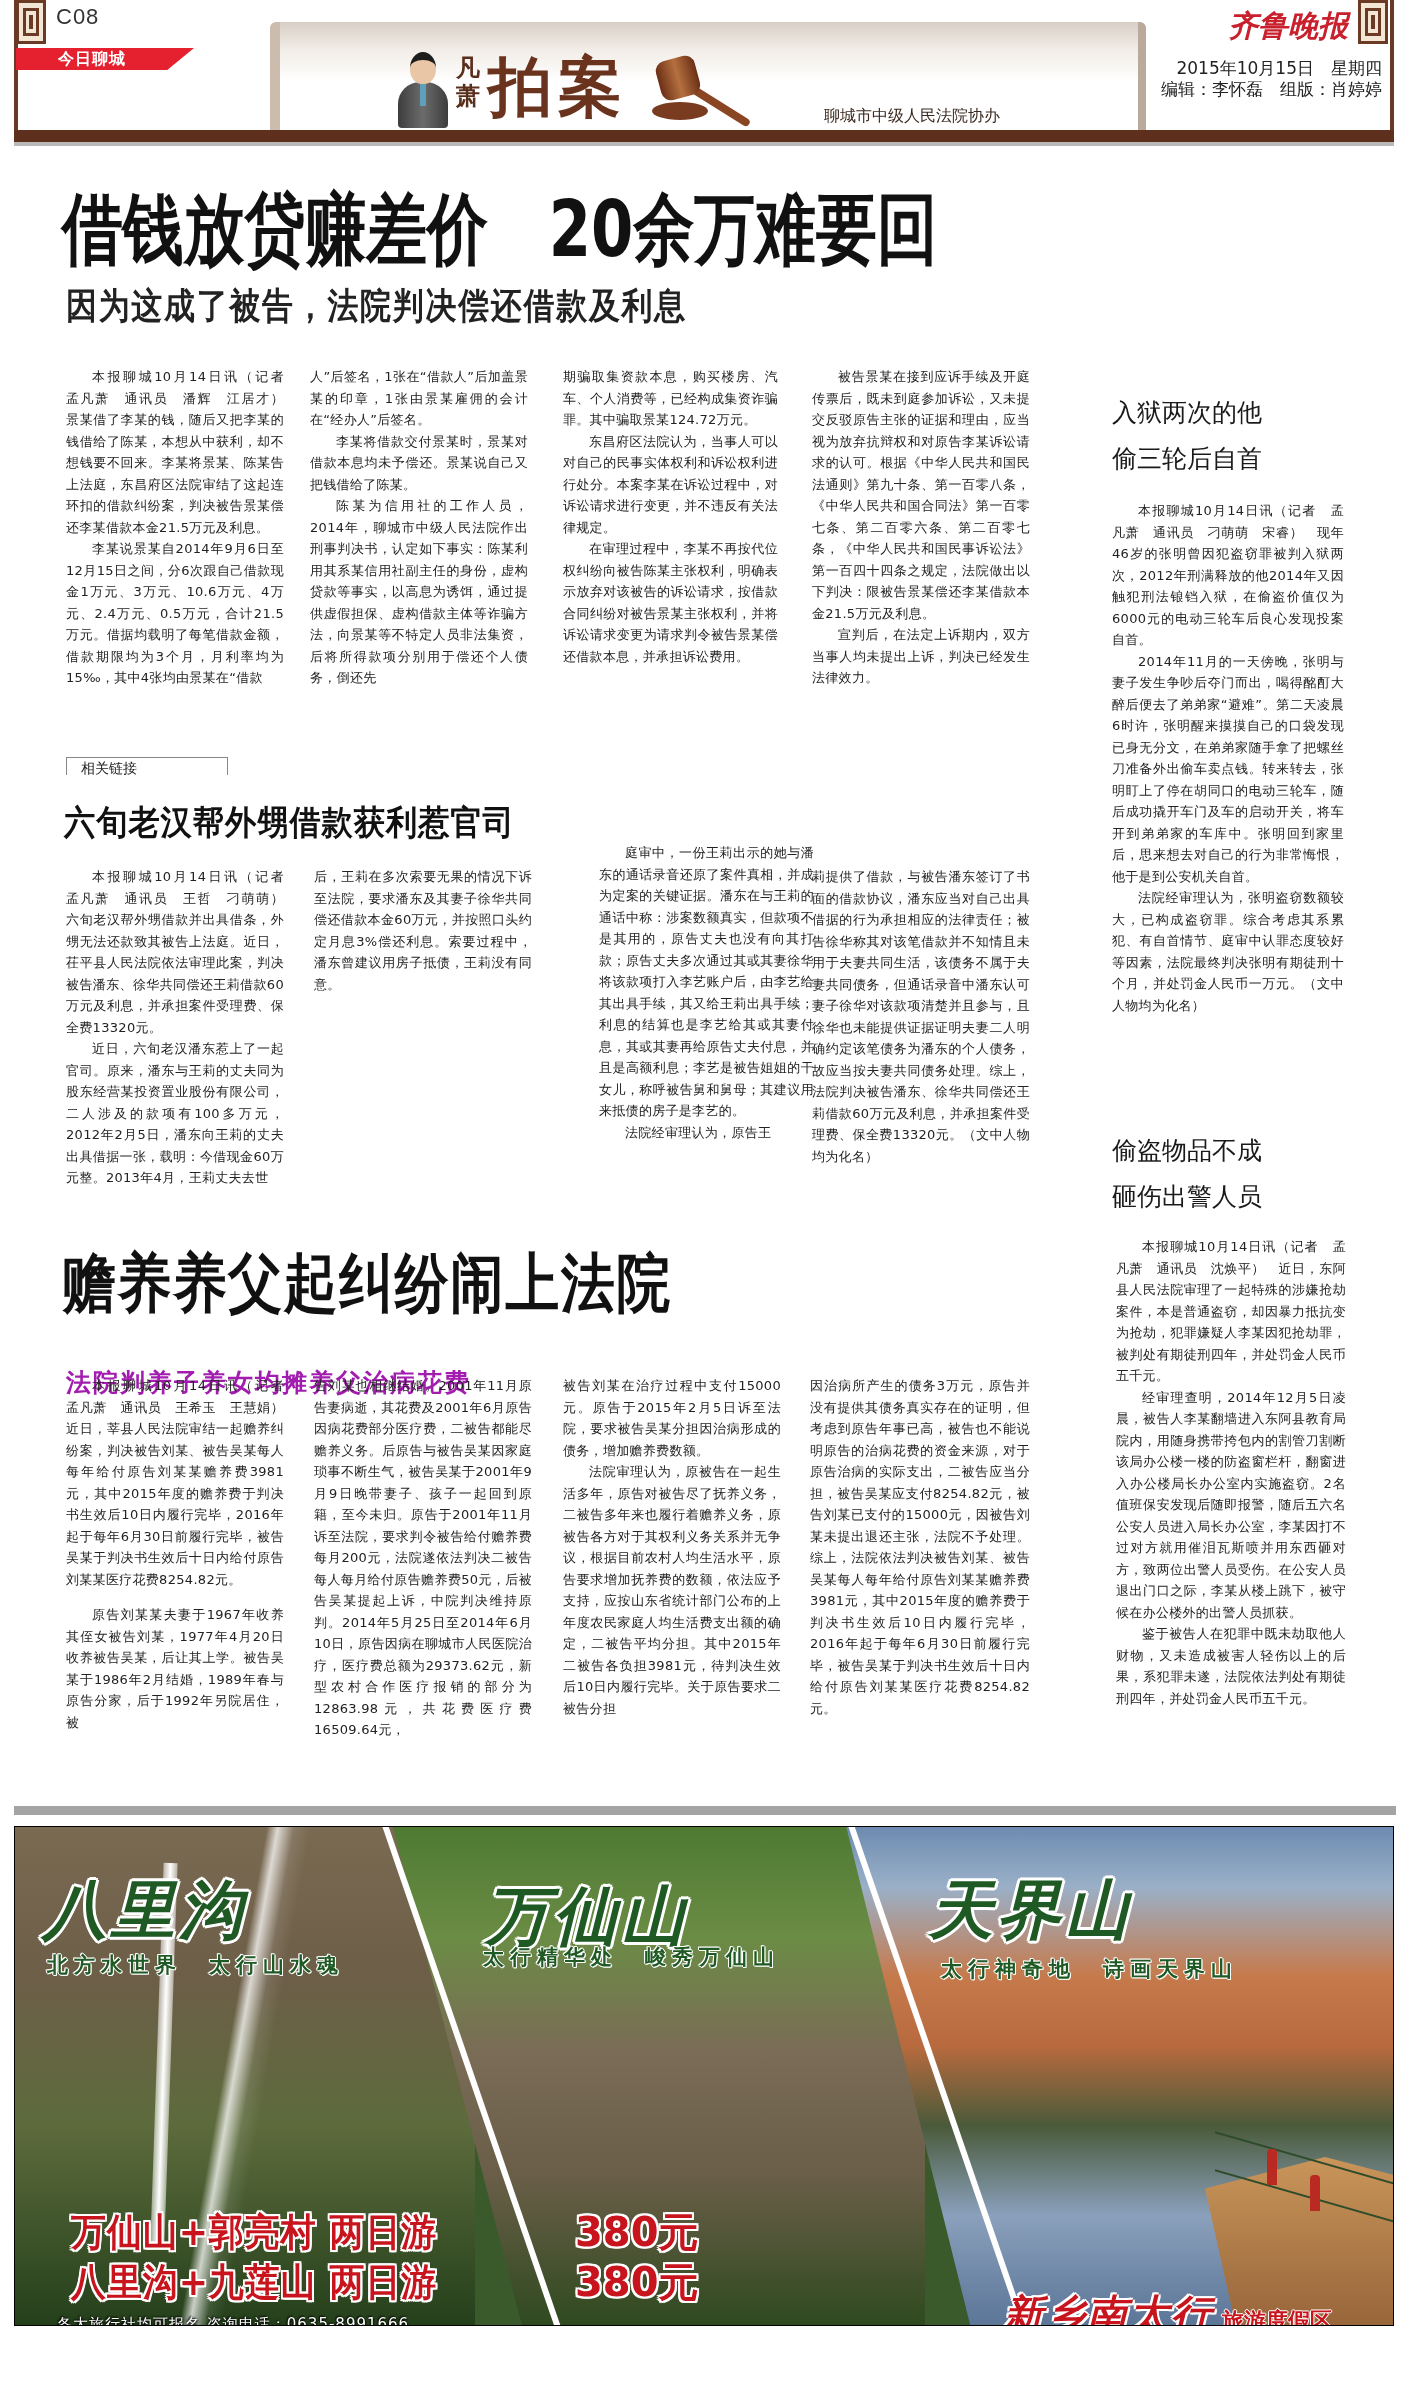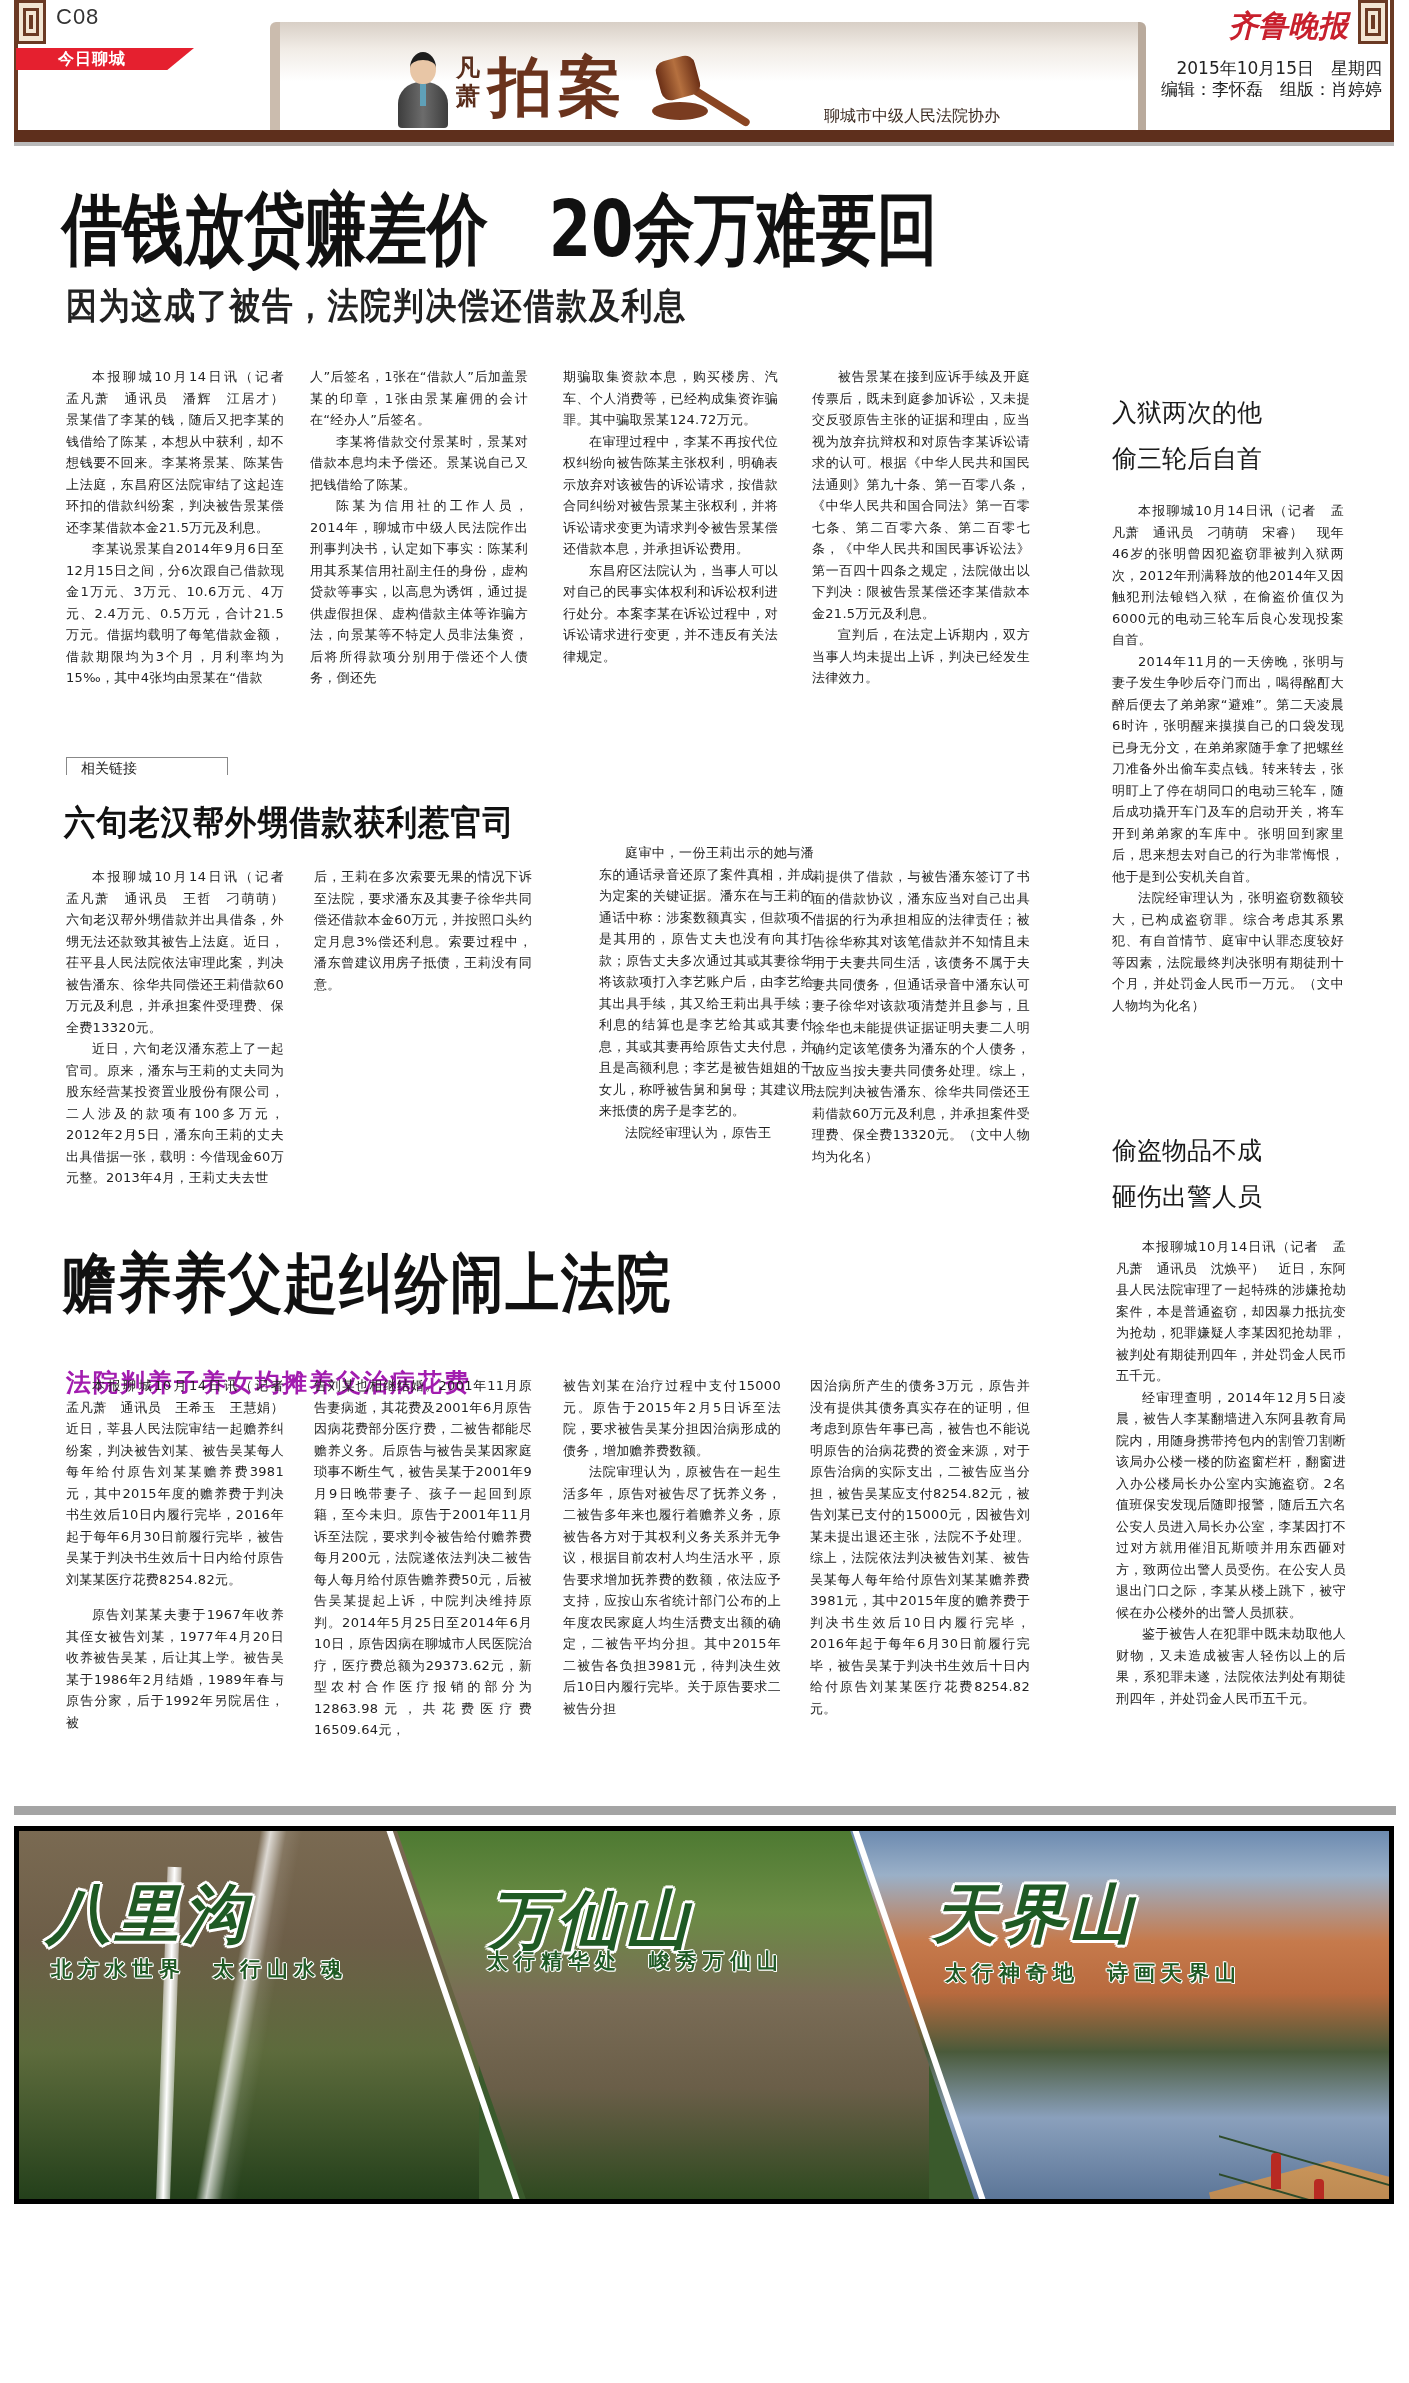--- a/index.html
+++ b/index.html
@@ -71,21 +71,21 @@
   .a3c4 { left: 810px; top: 1375px; width: 220px; }
 
   
   .side-h1 { position: absolute; left: 1112px; top: 390px; font-size: 25px; line-height: 46px; color: #1a1a1a; width: 200px; }
   .side1 { left: 1112px; top: 500px; width: 232px; }
   .side-h2 { position: absolute; left: 1112px; top: 1128px; font-size: 25px; line-height: 46px; color: #1a1a1a; width: 200px; }
   .side2 { left: 1116px; top: 1236px; width: 230px; }
 
   
   .ad-rule { position: absolute; left: 14px; top: 1806px; width: 1382px; height: 9px; background: #a4a4a4; }
-  .ad { position: absolute; left: 14px; top: 1826px; width: 1380px; height: 378px; overflow: hidden; background: #3a5a2c; border: 5px solid #000000; }
+  .ad { position: absolute; left: 14px; top: 1826px; width: 1380px; height: 500px; overflow: hidden; background: #3a5a2c; border: 1px solid #000000; }
   .panel { position: absolute; top: 0; height: 100%; }
   .p1 { left: 0; width: 460px; background:
         linear-gradient(100deg, rgba(0,0,0,0) 46%, rgba(255,255,255,0.75) 48%, rgba(255,255,255,0.1) 51%, rgba(0,0,0,0) 54%),
         linear-gradient(180deg, #7a6a52 0%, #6d5e48 30%, #5d6b3c 60%, #24401b 100%); clip-path: polygon(0 0, 100% 0, 100% 100%, 0 100%); }
   .p2 { left: 350px; width: 560px; background: linear-gradient(180deg, #4e7a32 0%, #6b8c45 22%, #7a6c56 45%, #6a5e48 70%, #2f4a20 100%); clip-path: polygon(5% 0, 100% 0, 100% 100%, 28% 100%); }
   .p3 { left: 790px; width: 590px; background: linear-gradient(180deg, #6d8bb0 0%, #9ab0c8 12%, #c67a4c 30%, #b86a3e 44%, #4a5a3a 60%, #8aa0bc 78%, #5c7698 100%); clip-path: polygon(7% 0, 100% 0, 100% 100%, 28% 100%); }
   .divider { position: absolute; top: -10px; width: 6px; height: 560px; background: #fff; }
   .div1 { left: 364px; transform: rotate(-19deg); transform-origin: top left; }
   .div2 { left: 830px; transform: rotate(-19deg); transform-origin: top left; }
   .waterfall { position: absolute; left: 142px; top: 36px; width: 14px; height: 380px; background: linear-gradient(90deg, rgba(255,255,255,0.5), #fff, rgba(255,255,255,0.5)); transform: rotate(2deg); }
@@ -160,22 +160,22 @@
   <p>本报聊城10月14日讯（记者　孟凡萧　通讯员　潘辉　江居才）　景某借了李某的钱，随后又把李某的钱借给了陈某，本想从中获利，却不想钱要不回来。李某将景某、陈某告上法庭，东昌府区法院审结了这起连环扣的借款纠纷案，判决被告景某偿还李某借款本金21.5万元及利息。</p>
   <p>李某说景某自2014年9月6日至12月15日之间，分6次跟自己借款现金1万元、3万元、10.6万元、4万元、2.4万元、0.5万元，合计21.5万元。借据均载明了每笔借款金额，借款期限均为3个月，月利率均为15‰，其中4张均由景某在“借款</p>
 </div>
 <div class="col a1c2">
   <p class="noind">人”后签名，1张在“借款人”后加盖景某的印章，1张由景某雇佣的会计在“经办人”后签名。</p>
   <p>李某将借款交付景某时，景某对借款本息均未予偿还。景某说自己又把钱借给了陈某。</p>
   <p>陈某为信用社的工作人员，2014年，聊城市中级人民法院作出刑事判决书，认定如下事实：陈某利用其系某信用社副主任的身份，虚构贷款等事实，以高息为诱饵，通过提供虚假担保、虚构借款主体等诈骗方法，向景某等不特定人员非法集资，后将所得款项分别用于偿还个人债务，倒还先</p>
 </div>
 <div class="col a1c3">
   <p class="noind">期骗取集资款本息，购买楼房、汽车、个人消费等，已经构成集资诈骗罪。其中骗取景某124.72万元。</p>
+  <p>东昌府区法院认为，当事人可以对自己的民事实体权利和诉讼权利进行处分。本案李某在诉讼过程中，对诉讼请求进行变更，并不违反有关法律规定。</p>
   <p>在审理过程中，李某不再按代位权纠纷向被告陈某主张权利，明确表示放弃对该被告的诉讼请求，按借款合同纠纷对被告景某主张权利，并将诉讼请求变更为请求判令被告景某偿还借款本息，并承担诉讼费用。</p>
-  <p>东昌府区法院认为，当事人可以对自己的民事实体权利和诉讼权利进行处分。本案李某在诉讼过程中，对诉讼请求进行变更，并不违反有关法律规定。</p>
 </div>
 <div class="col a1c4">
   <p>被告景某在接到应诉手续及开庭传票后，既未到庭参加诉讼，又未提交反驳原告主张的证据和理由，应当视为放弃抗辩权和对原告李某诉讼请求的认可。根据《中华人民共和国民法通则》第九十条、第一百零八条，《中华人民共和国合同法》第一百零七条、第二百零六条、第二百零七条，《中华人民共和国民事诉讼法》第一百四十四条之规定，法院做出以下判决：限被告景某偿还李某借款本金21.5万元及利息。</p>
   <p>宣判后，在法定上诉期内，双方当事人均未提出上诉，判决已经发生法律效力。</p>
 </div>
 
 <div class="related">
   <span>相关链接</span>
 </div>
 

